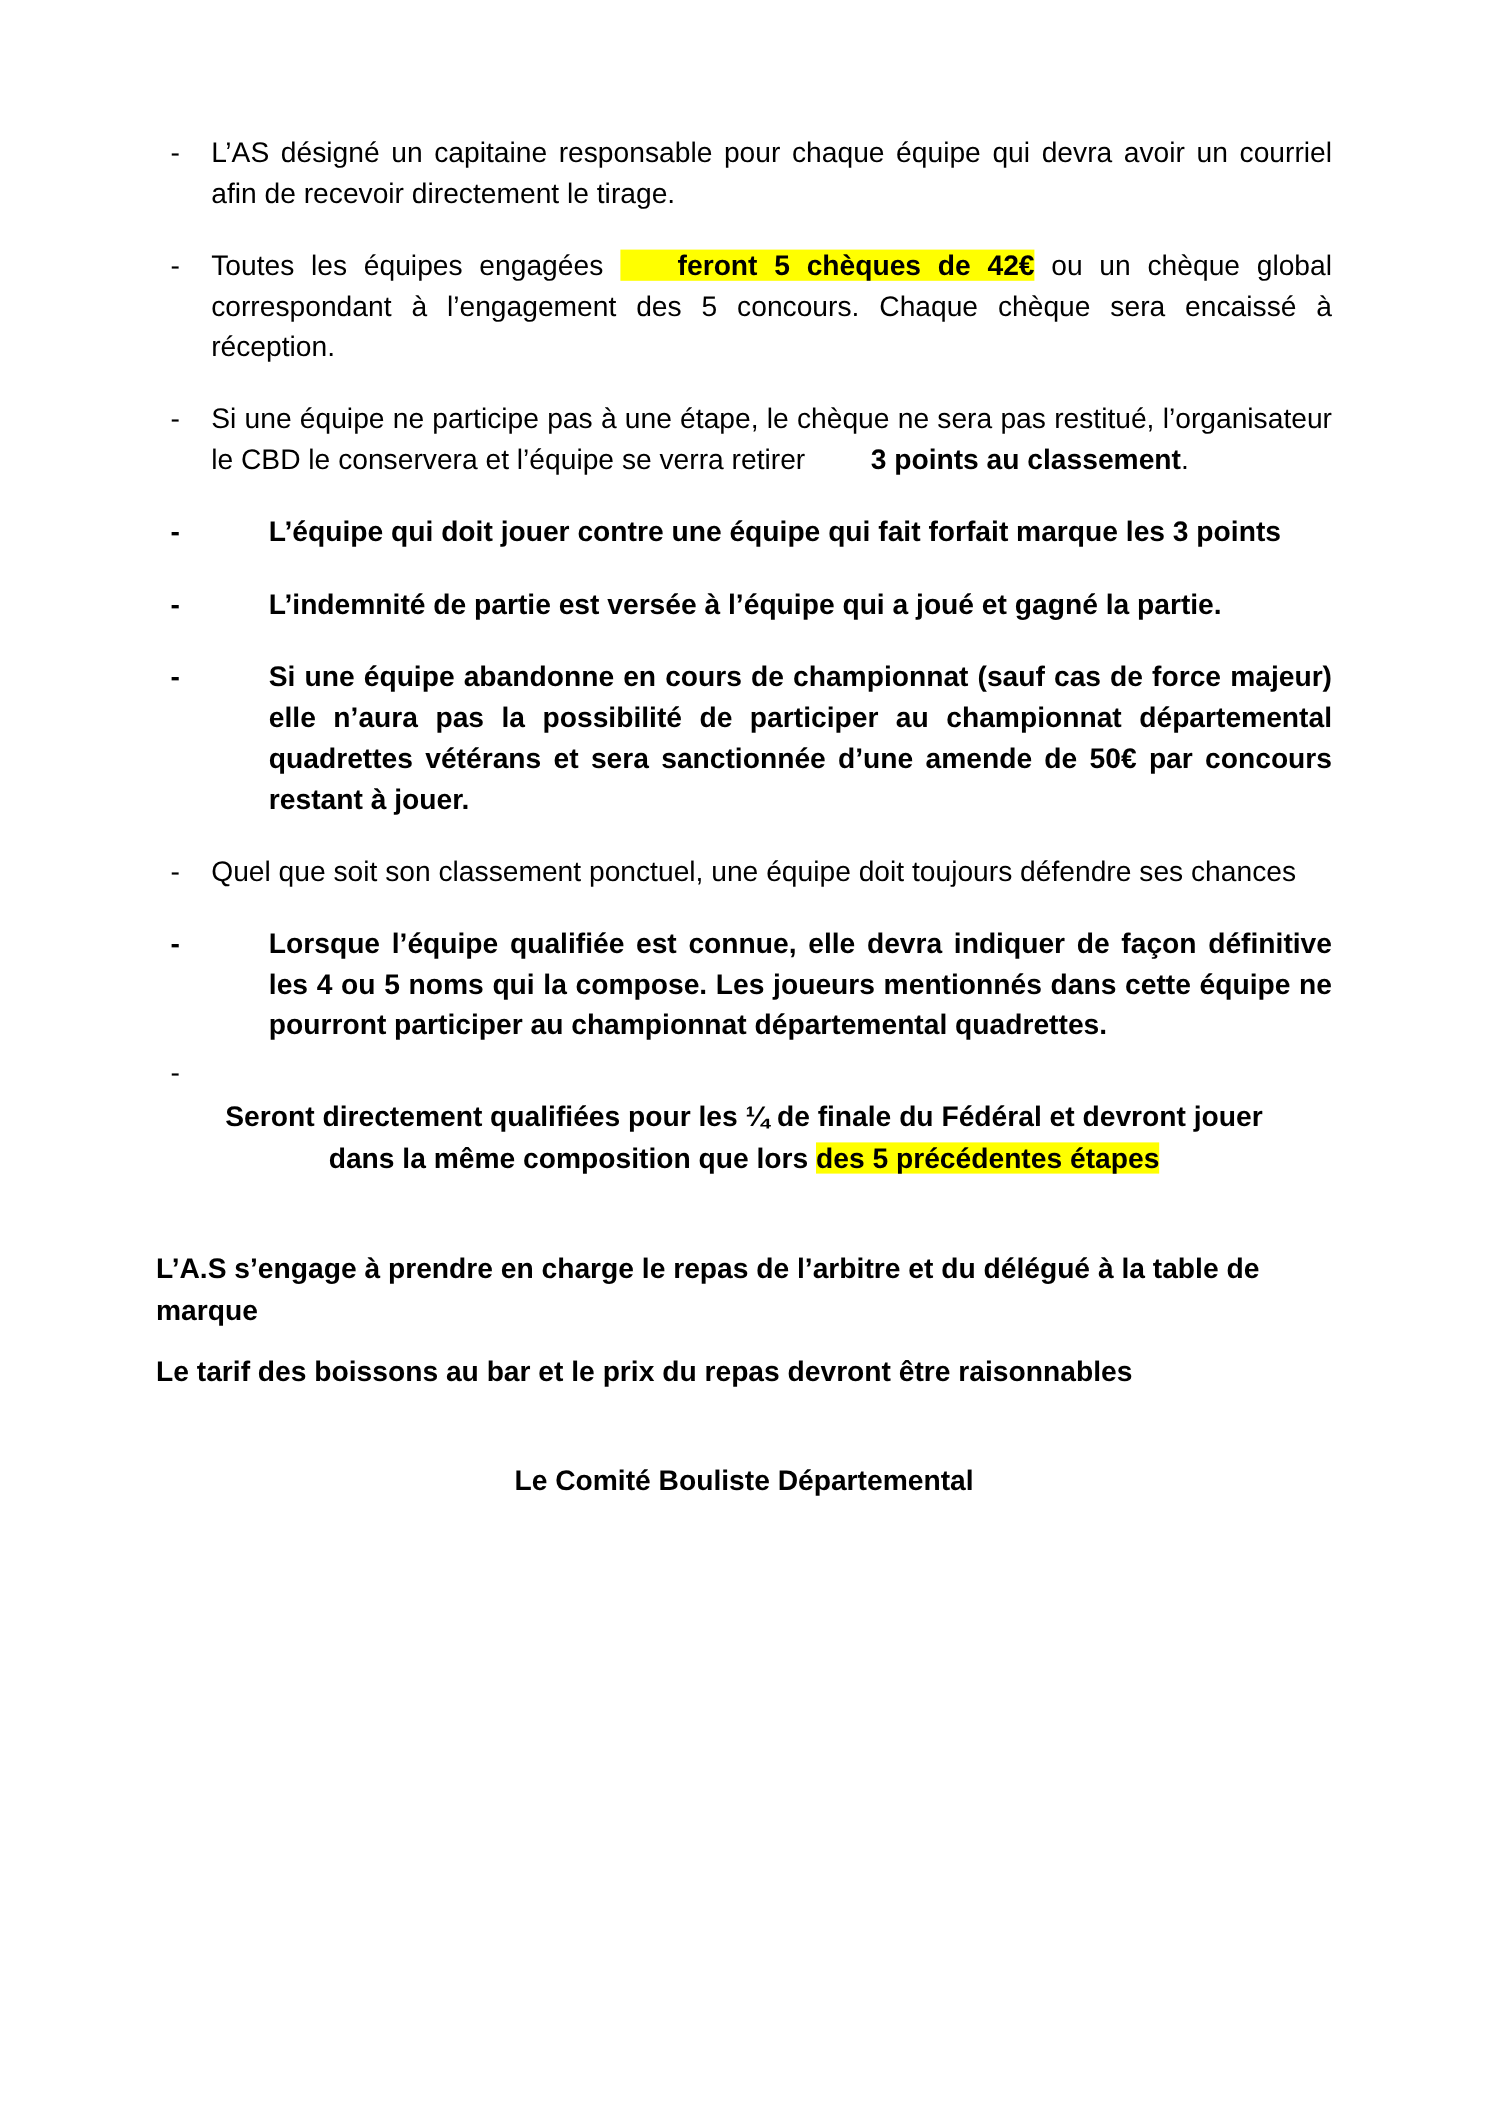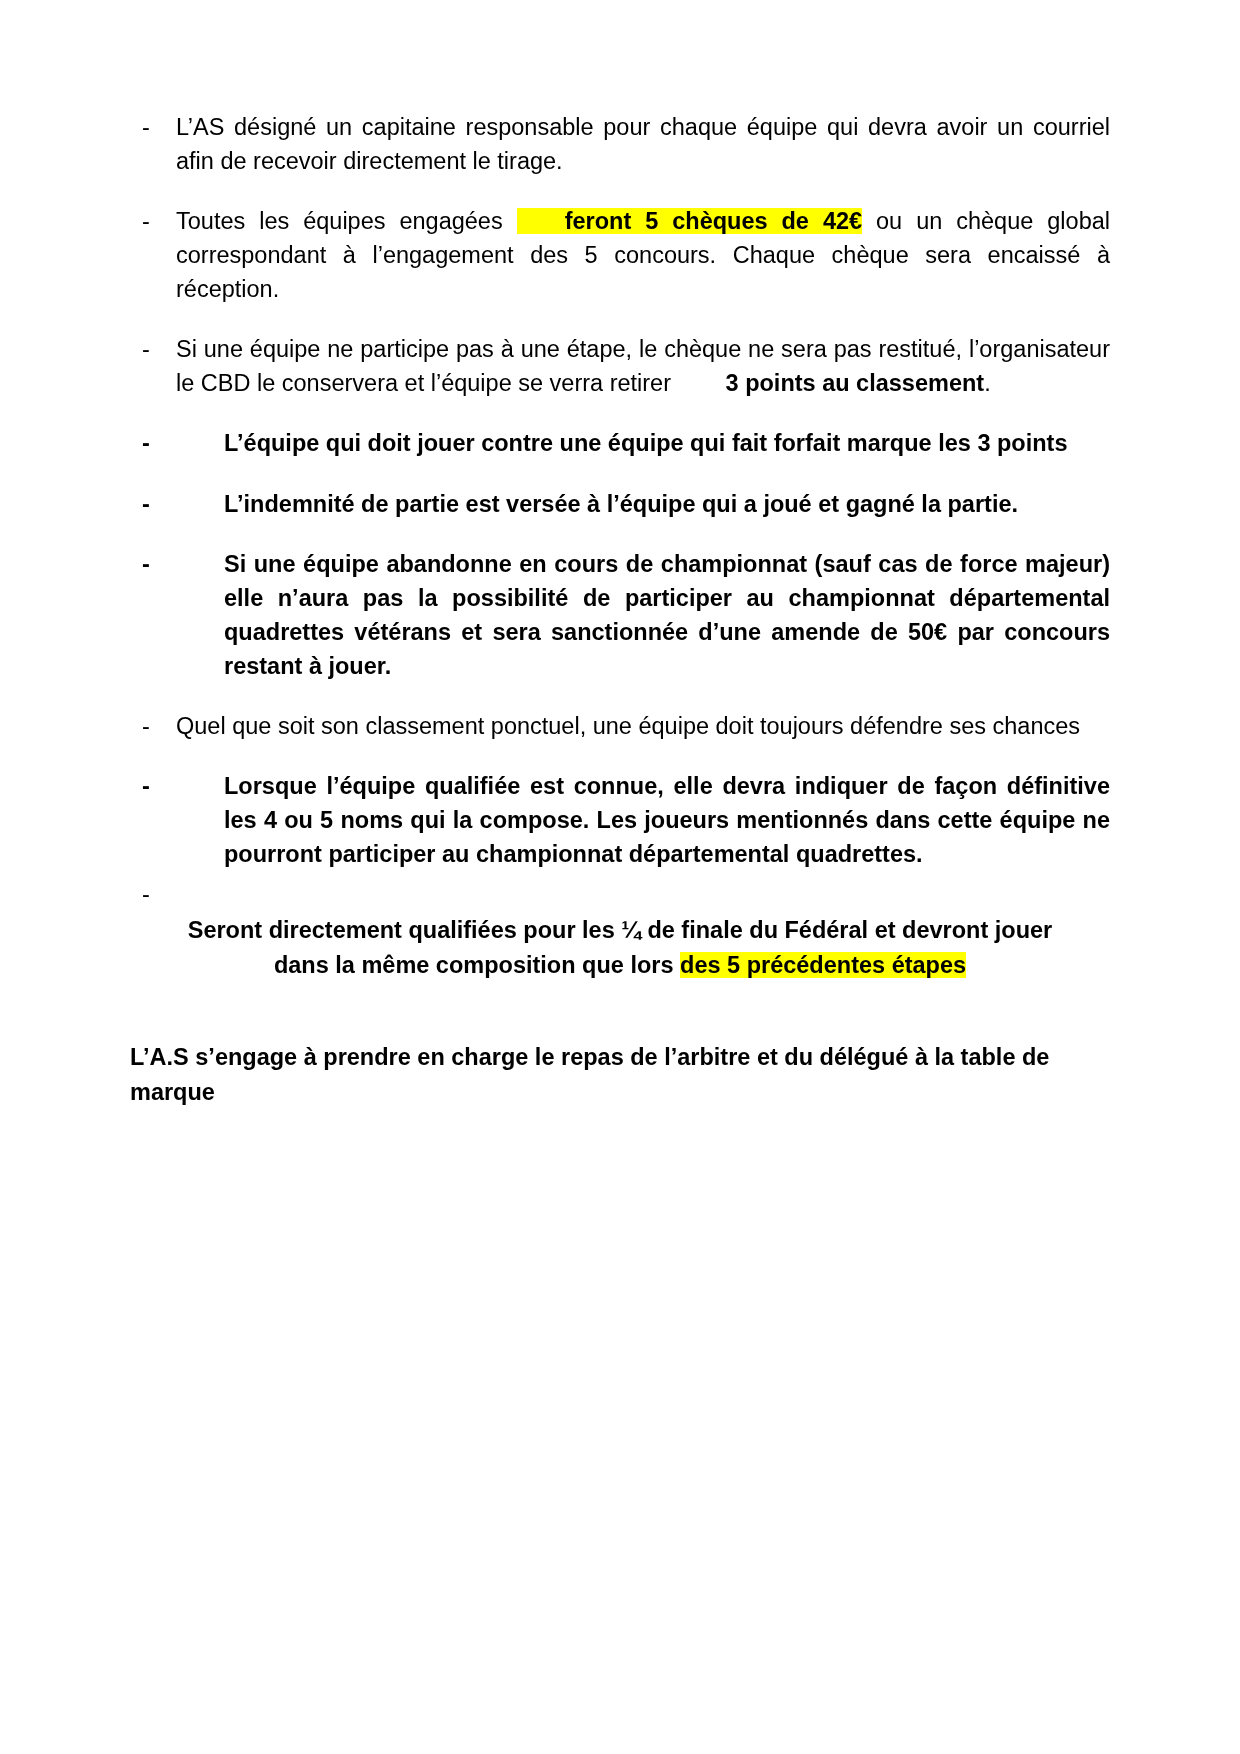--- a/index.html
+++ b/index.html
@@ -142,17 +142,19 @@
     </div>
 
 
     <div class="qualif">
       <span>Seront directement qualifiées pour les ¼ de finale du Fédéral et devront</span>
       <span>jouer dans la même composition que lors </span><span class="hl">des 5 précédentes étapes</span>
     </div>
 
     <div class="tail">
       <p>L’A.S s’engage à prendre en charge le repas de l’arbitre et du délégué à la table de marque</p>
+      <p>Le tarif des boissons au bar et le prix du repas devront être raisonnables</p>
     </div>
 
+    <div class="signature">Le Comité Bouliste Départemental</div>
 
   </div>
 </div>
 
 </body></html>

